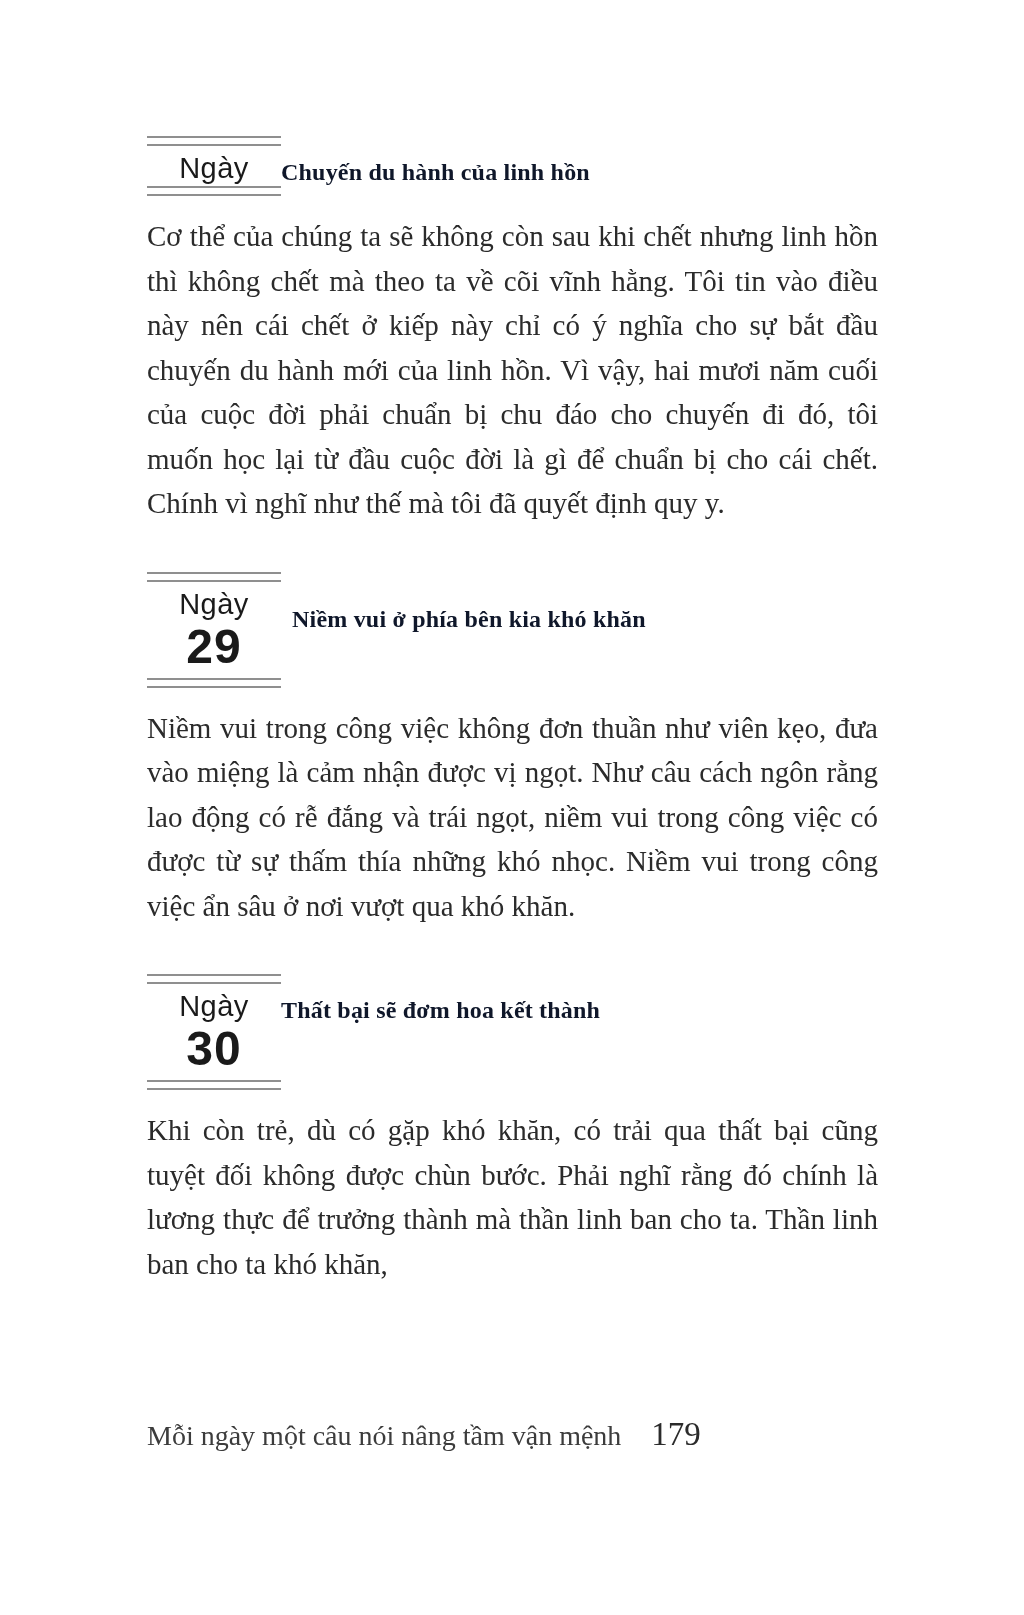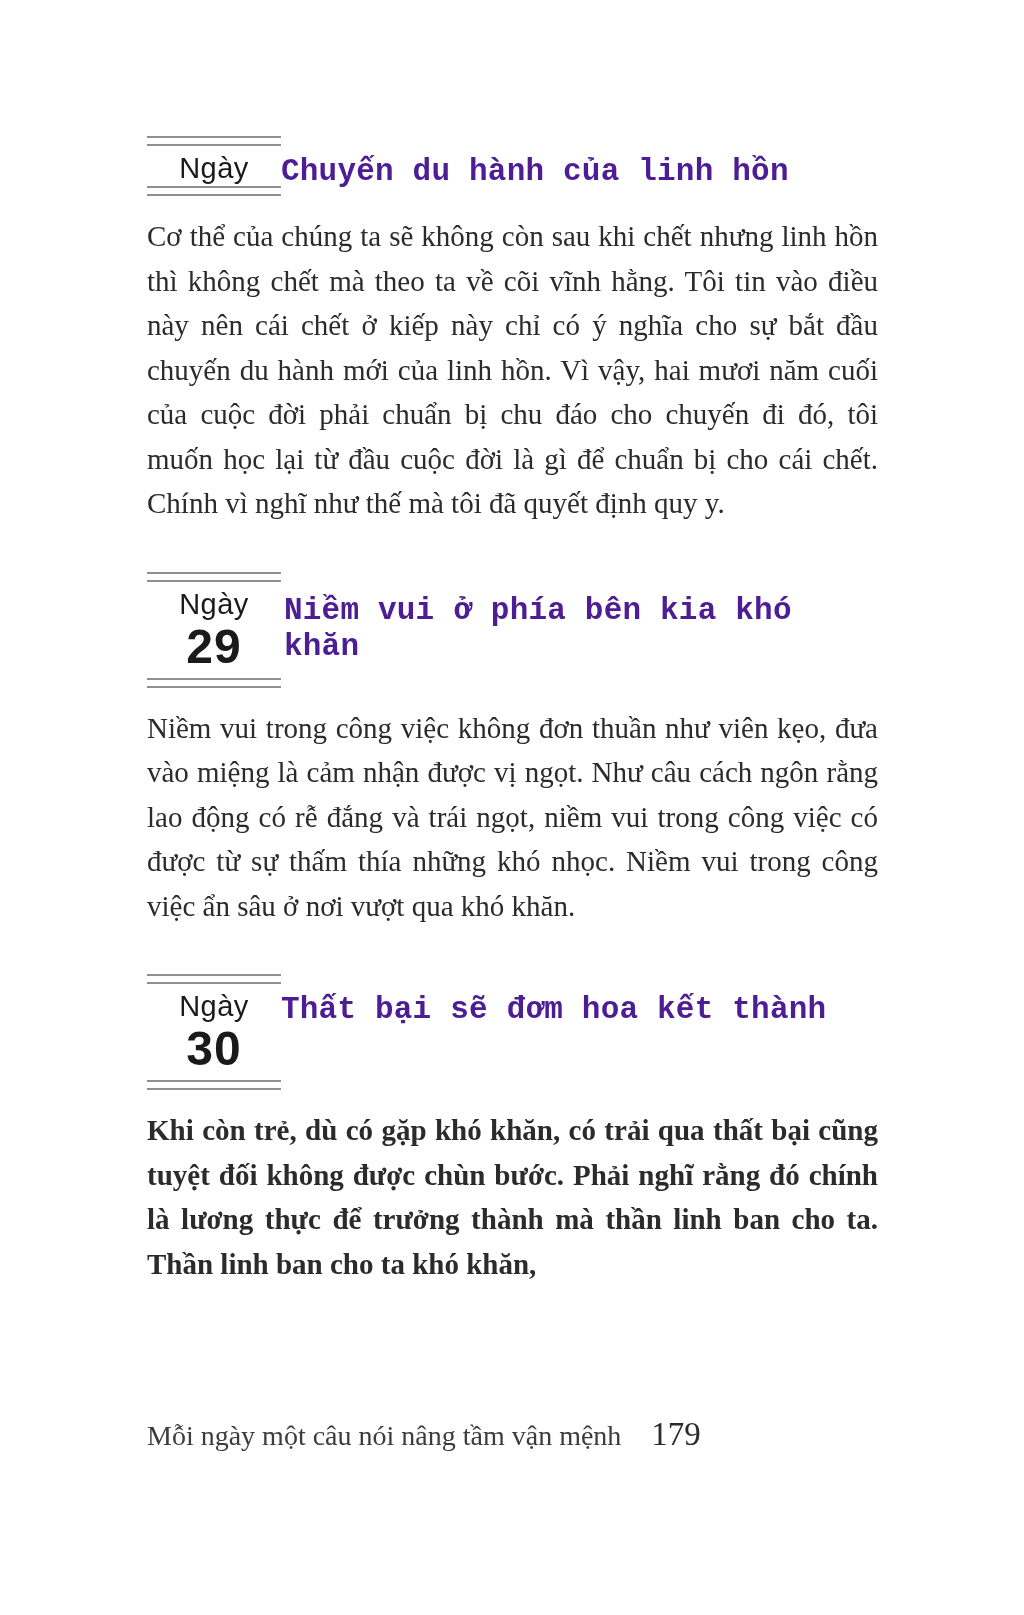--- a/index.html
+++ b/index.html
@@ -51,39 +51,38 @@
   .day-number {
     font-size: 48px;
     font-weight: bold;
     line-height: 50px;
     padding-bottom: 6px;
     letter-spacing: 1px;
   }
   .day-title {
     margin-left: 28px;
     padding-top: 18px;
-    font-family: Liberation Mono, monospace;
+    font-family: Liberation Serif, serif;
     font-weight: bold;
-    font-size: 31px;
+    font-size: 24px;
     line-height: 36px;
-    color: #4c1d95;
+    color: #0f172a;
     letter-spacing: 0.2px;
   }
   
   .entry-body {
     margin-top: 18px;
     margin-bottom: 46px;
     font-size: 29px;
     line-height: 44.5px;
     text-align: justify;
     color: #2b2b2b;
   }
   .entry:last-of-type .entry-body {
     margin-bottom: 8px;
-    font-weight: bold;
   }
   
   .footer {
     position: absolute;
     right: 0;
     top: 1416px;
     width: 731px;
     white-space: nowrap;
     color: #3c3c3c;
   }
@@ -119,21 +118,21 @@
     </section>
 
     <section class="entry">
       <div class="entry-header">
         <div class="day-box">
           <div class="rule-double"></div>
           <div class="day-label">Ngày</div>
           <div class="day-number">29</div>
           <div class="rule-double"></div>
         </div>
-        <h2 class="day-title" style="margin:3px;">Niềm vui ở phía bên kia khó khăn</h2>
+        <h2 class="day-title" style="margin:11px;">Niềm vui ở phía bên kia khó khăn</h2>
       </div>
       <p class="entry-body">Niềm vui trong công việc không đơn thuần như viên kẹo, đưa vào miệng là cảm nhận được vị ngọt. Như câu cách ngôn rằng lao động có rễ đắng và trái ngọt, niềm vui trong công việc có được từ sự thấm thía những khó nhọc. Niềm vui trong công việc ẩn sâu ở nơi vượt qua khó khăn.</p>
     </section>
 
     <section class="entry">
       <div class="entry-header">
         <div class="day-box">
           <div class="rule-double"></div>
           <div class="day-label">Ngày</div>
           <div class="day-number">30</div>

